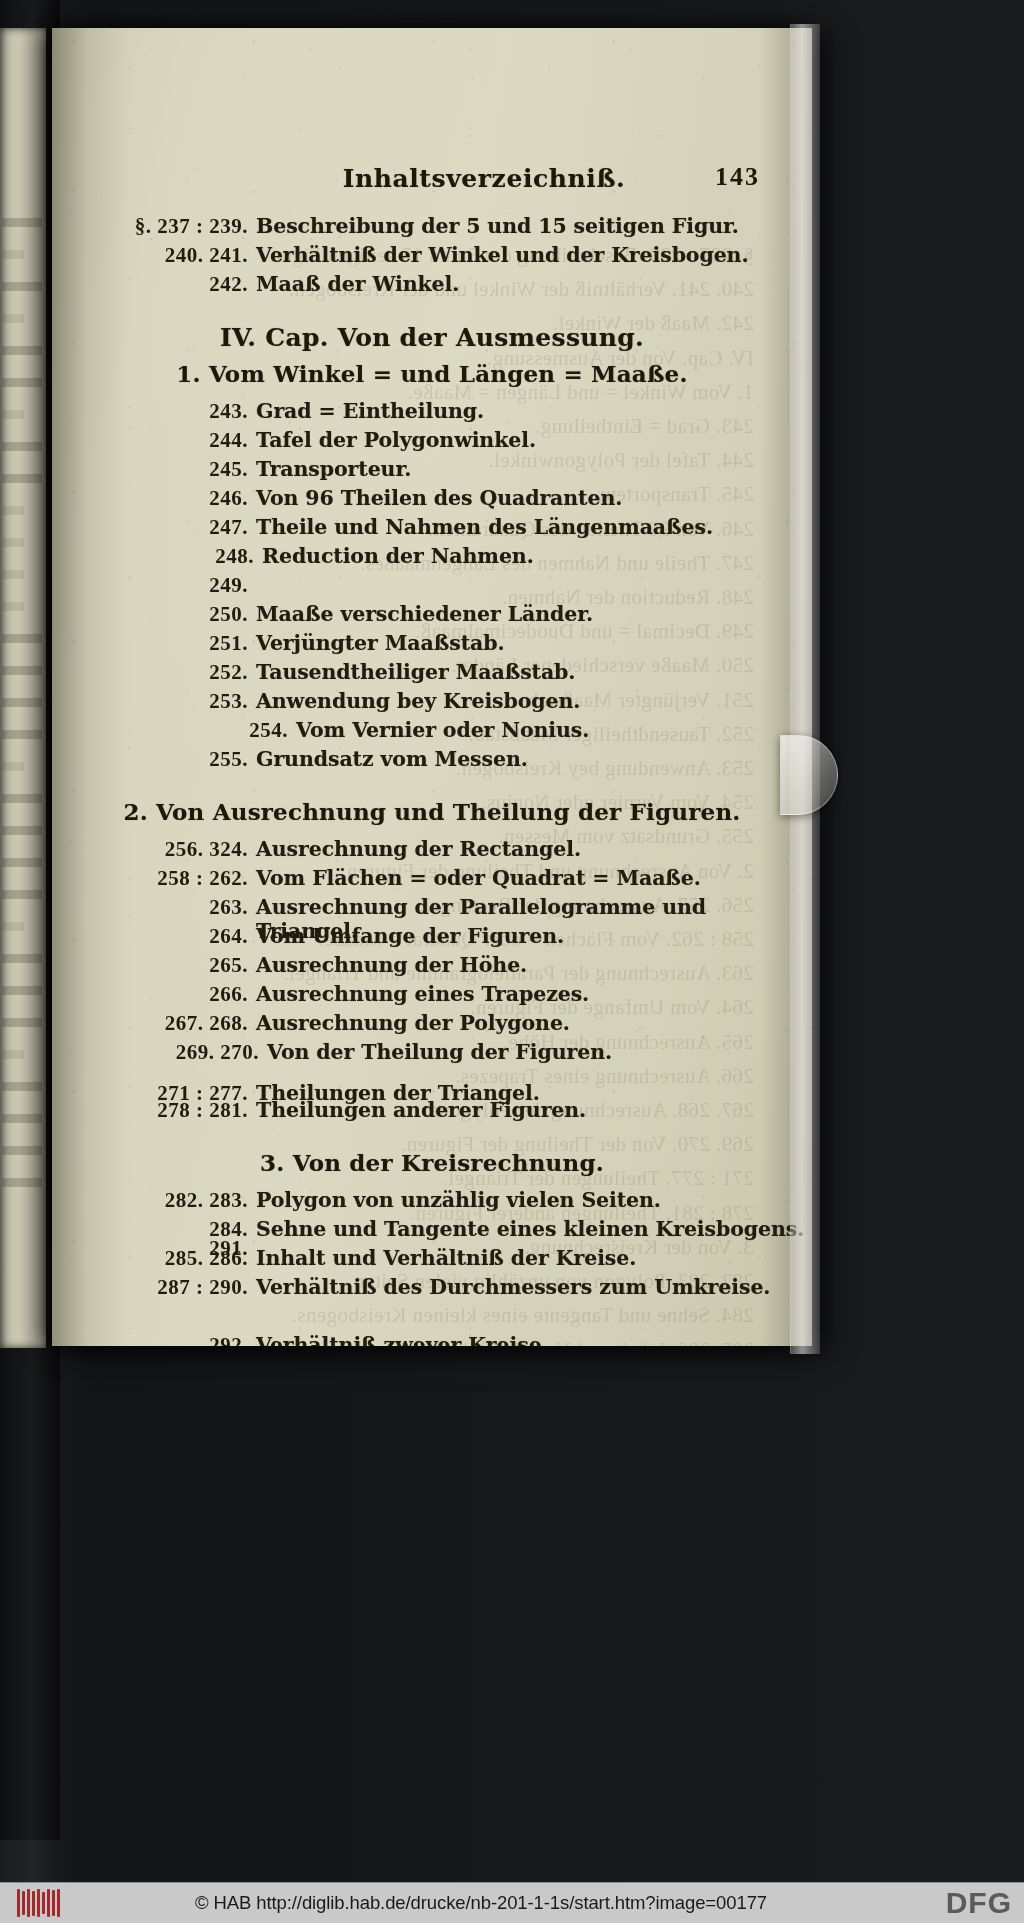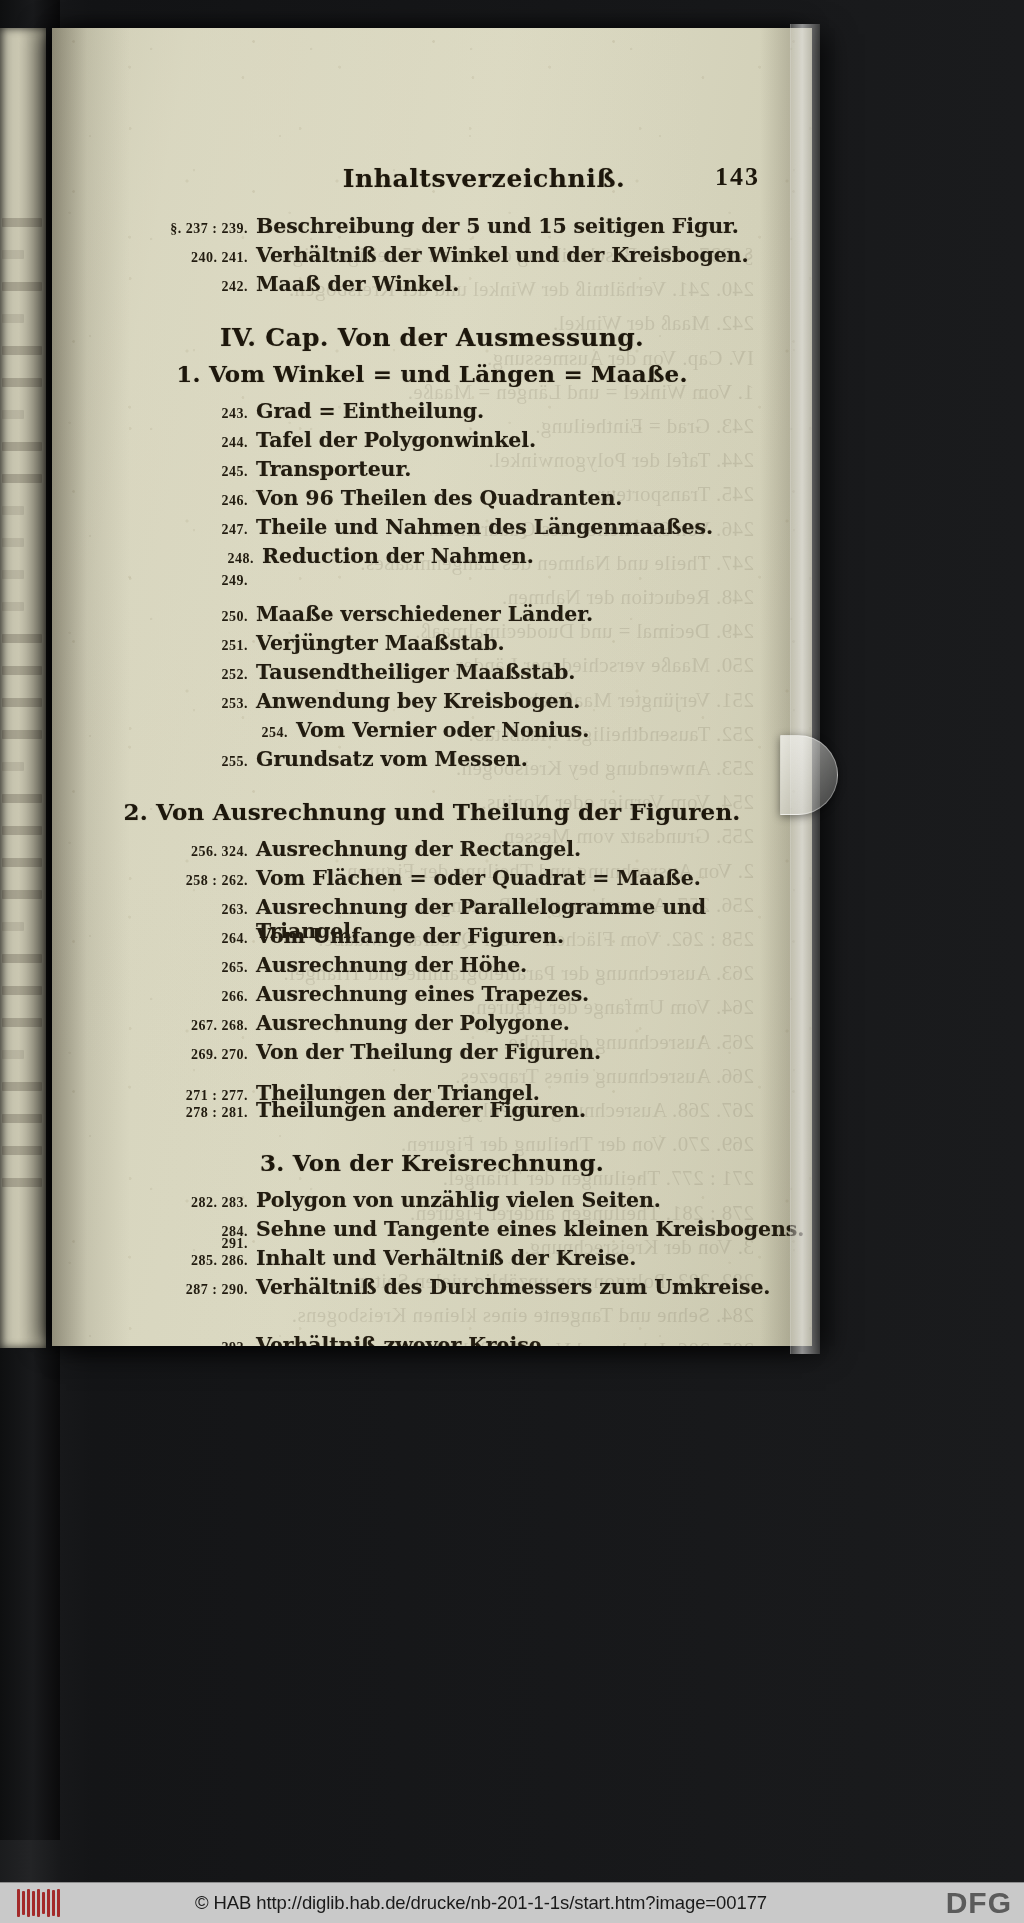--- a/index.html
+++ b/index.html
@@ -119,21 +119,21 @@
 
   
   #entries{ position:absolute; left:0; top:0; width:760px; height:100%; }
   .row{
     position:absolute;left:0;width:760px;height:29px;
     display:flex;align-items:baseline;
   }
   .num{
     width:196px;flex:0 0 196px;text-align:right;padding-right:8px;
     font-family:"Liberation Serif", serif;
-    font-weight:bold;font-size:14px;letter-spacing:.5px;color:#221c10;
+    font-weight:bold;font-size:21px;letter-spacing:.5px;color:#221c10;
   }
   .desc{
     flex:1 1 auto;
     font-family:"DejaVu Serif", serif;
     font-weight:bold;font-size:20.5px;letter-spacing:-.1px;color:#221c10;
     text-shadow:0 0 .7px rgba(45,36,20,.40);
   }
   .heading{
     position:absolute;left:0;width:760px;text-align:center;
     font-family:"DejaVu Serif", serif;
@@ -343,21 +343,21 @@
         <span class="desc">Ausrechnung der Höhe.</span>
       </div>
       <div class="row" style="top: 954px;">
         <span class="num">266.</span>
         <span class="desc">Ausrechnung eines Trapezes.</span>
       </div>
       <div class="row" style="top: 983px;">
         <span class="num">267. 268.</span>
         <span class="desc">Ausrechnung der Polygone.</span>
       </div>
-      <div class="row" style="top: 1012px;">
+      <div class="row" style="top: 1012px; padding-left: 11px;">
         <span class="num">269. 270.</span>
         <span class="desc">Von der Theilung der Figuren.</span>
       </div>
       <div class="row" style="top: 1053px;">
         <span class="num">271 : 277.</span>
         <span class="desc">Theilungen der Triangel.</span>
       </div>
       <div class="row" style="top: 1070px;">
         <span class="num">278 : 281.</span>
         <span class="desc">Theilungen anderer Figuren.</span>

